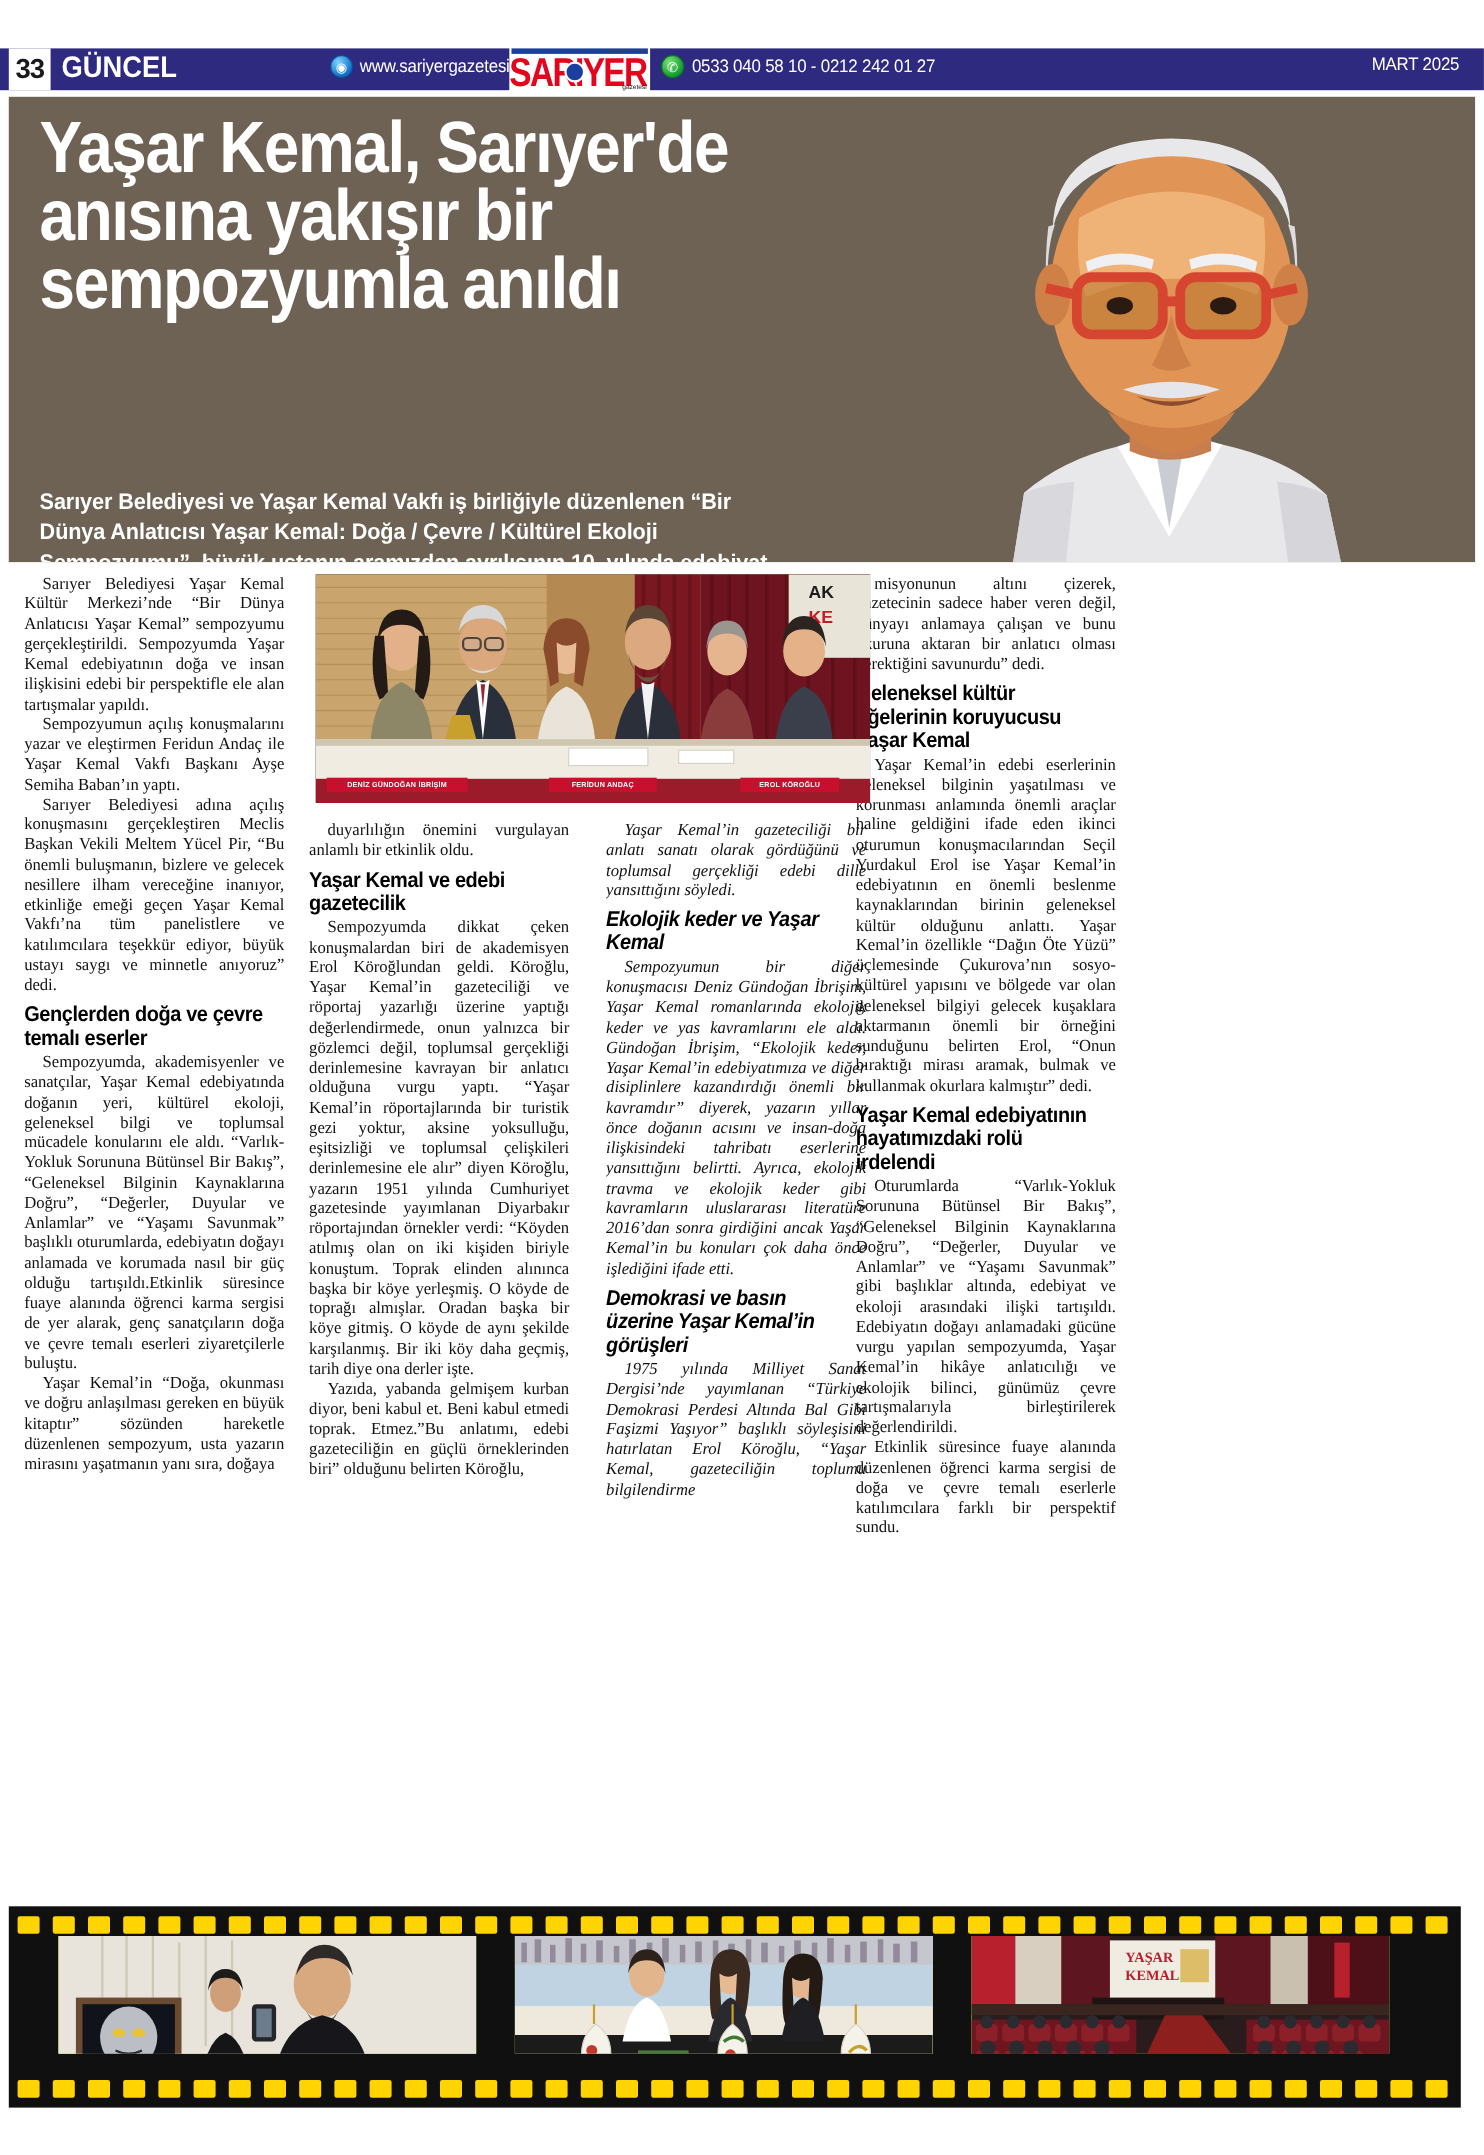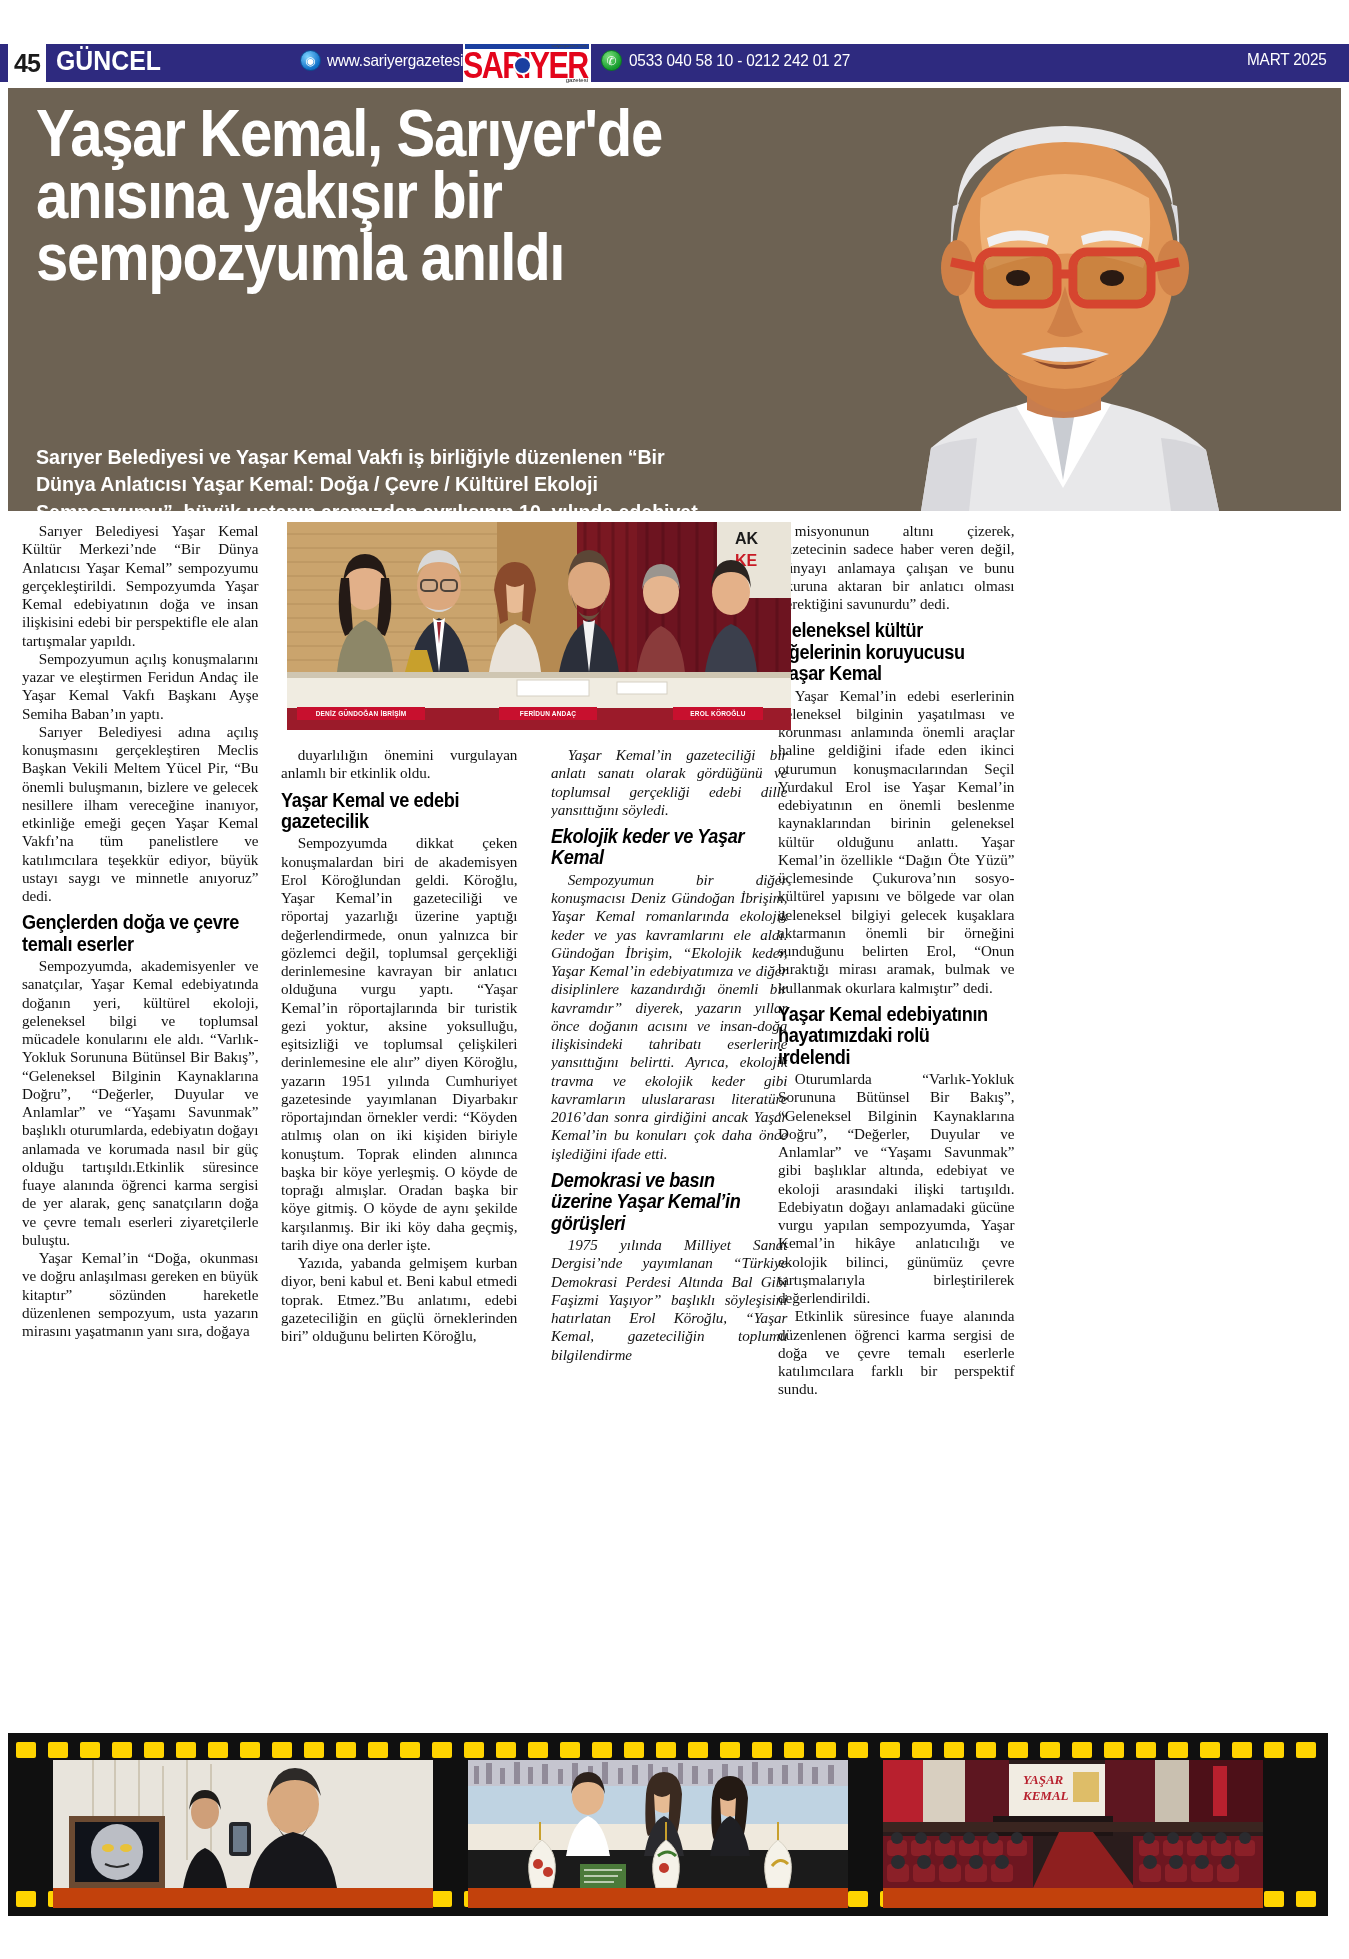--- a/index.html
+++ b/index.html
@@ -129,31 +129,31 @@
     position:absolute;left:8px;top:1733px;width:1320px;height:183px;
     background:#101010;overflow:hidden;
   }
   .perf-row{position:absolute;left:0;width:1320px;height:16px;}
   .perf-row.top{top:9px;}
   .perf-row.bot{bottom:9px;}
   .perf{
     position:absolute;top:0;width:20px;height:16px;background:#ffd400;border-radius:2px;
   }
   .film-photo{
-    position:absolute;top:27px;height:148px;overflow:hidden;background:#c2410c;font-style:italic;
+    position:absolute;top:27px;height:107px;overflow:hidden;background:#bef264;
   }
   #fp1{left:45px;width:380px;}
   #fp2{left:460px;width:380px;}
   #fp3{left:875px;width:380px;}
 </style>
 </head>
 <body>
 
 <div id="topbar"></div>
-<div id="page-number">45</div>
+<div id="page-number">33</div>
 <div id="section-name">GÜNCEL</div>
 
 <div id="web-block">
   <span class="round-icon icon-web">◉</span>
   <span id="web-text">www.sariyergazetesi.com</span>
 </div>
 
 <div id="masthead">
   <div class="mh-bar"></div>
   <div class="mh-sub">sariyergazetesi.com</div>

